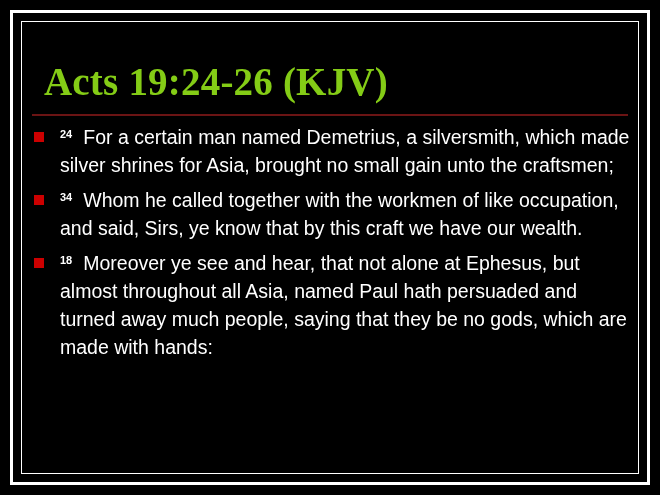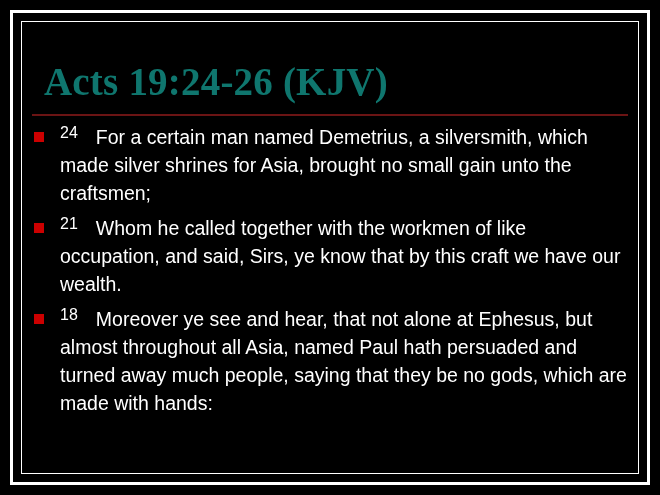--- a/index.html
+++ b/index.html
@@ -50,21 +50,21 @@
     top: 30px;
     width: 600px;
     height: 435px;
   }
 
   #title {
     font-family: "Liberation Serif", serif;
     font-weight: bold;
     font-size: 39px;
     line-height: 44px;
-    color: #0f766e;
+    color: #84cc16;
     letter-spacing: 0.2px;
     margin: 0;
     padding: 30px 0 0 14px;
     white-space: nowrap;
   }
 
   #title-rule {
     margin: 10px 0 0 2px;
     width: 596px;
     height: 2px;
@@ -91,24 +91,25 @@
     position: absolute;
     left: 4px;
     top: 9px;
     width: 10px;
     height: 10px;
     background: #cc0000;
     display: block;
   }
 
   .vnum {
-    font-size: 16px;
+    font-size: 11px;
     vertical-align: 6px;
     line-height: 0;
-    padding-right: 18px;
+    padding-right: 11px;
+    font-weight: bold;
   }
 </style>
 </head>
 <body>
 
 <div id="slide" style="background: rgb(0, 0, 0);">
 
   <div id="frame-outer"></div>
   <div id="frame-inner"></div>
 
@@ -120,21 +121,21 @@
 
     <ul id="verses">
 
       <li class="verse">
         <span class="bullet" style="background: rgb(204, 0, 0);"></span>
         <span class="vnum">24</span><span>For a certain man named Demetrius, a silversmith, which made silver shrines for Asia, brought no small gain unto the craftsmen;</span>
       </li>
 
       <li class="verse">
         <span class="bullet" style="background: rgb(204, 0, 0);"></span>
-        <span class="vnum">21</span><span>Whom he called together with the workmen of like occupation, and said, Sirs, ye know that by this craft we have our wealth.</span>
+        <span class="vnum">34</span><span>Whom he called together with the workmen of like occupation, and said, Sirs, ye know that by this craft we have our wealth.</span>
       </li>
 
       <li class="verse">
         <span class="bullet" style="background: rgb(204, 0, 0);"></span>
         <span class="vnum">18</span><span>Moreover ye see and hear, that not alone at Ephesus, but almost throughout all Asia, named Paul hath persuaded and turned away much people, saying that they be no gods, which are made with hands:</span>
       </li>
 
     </ul>
   </div>
 </div>

